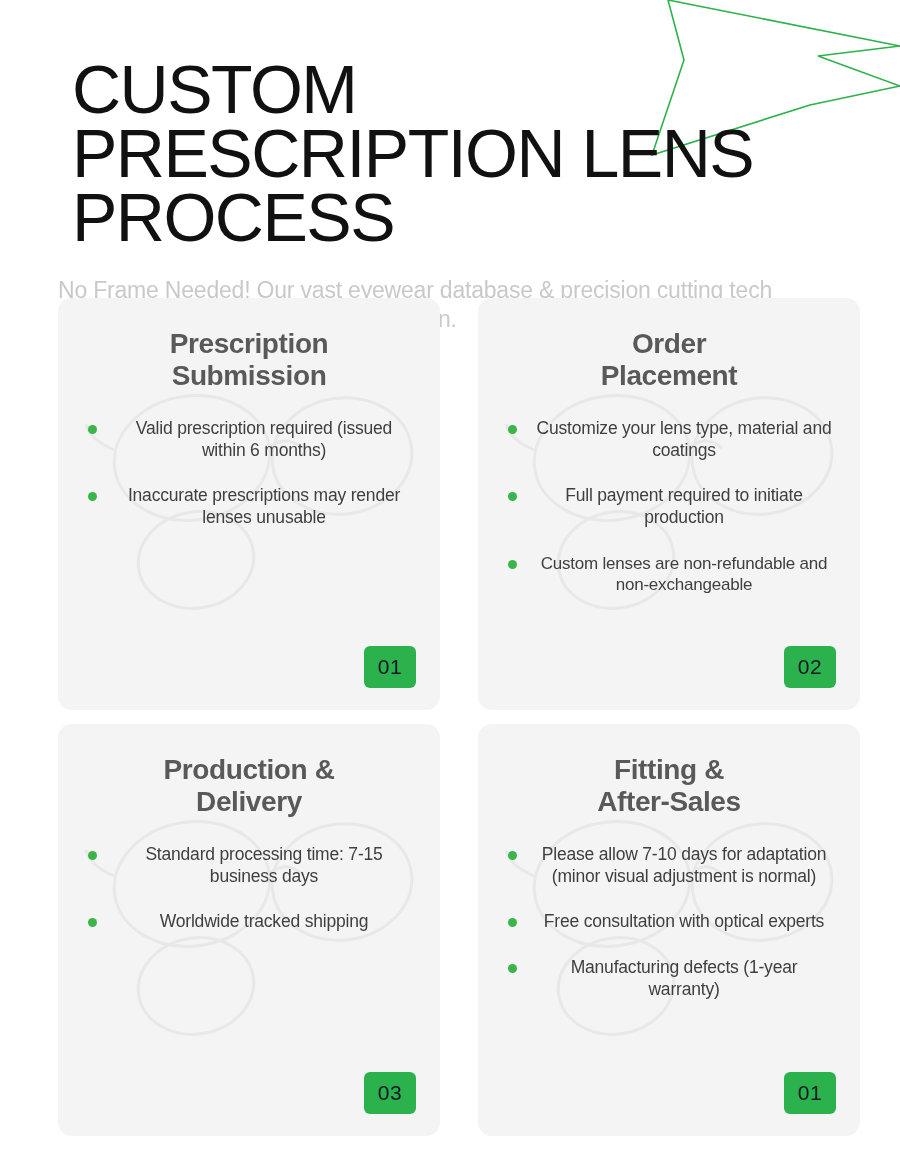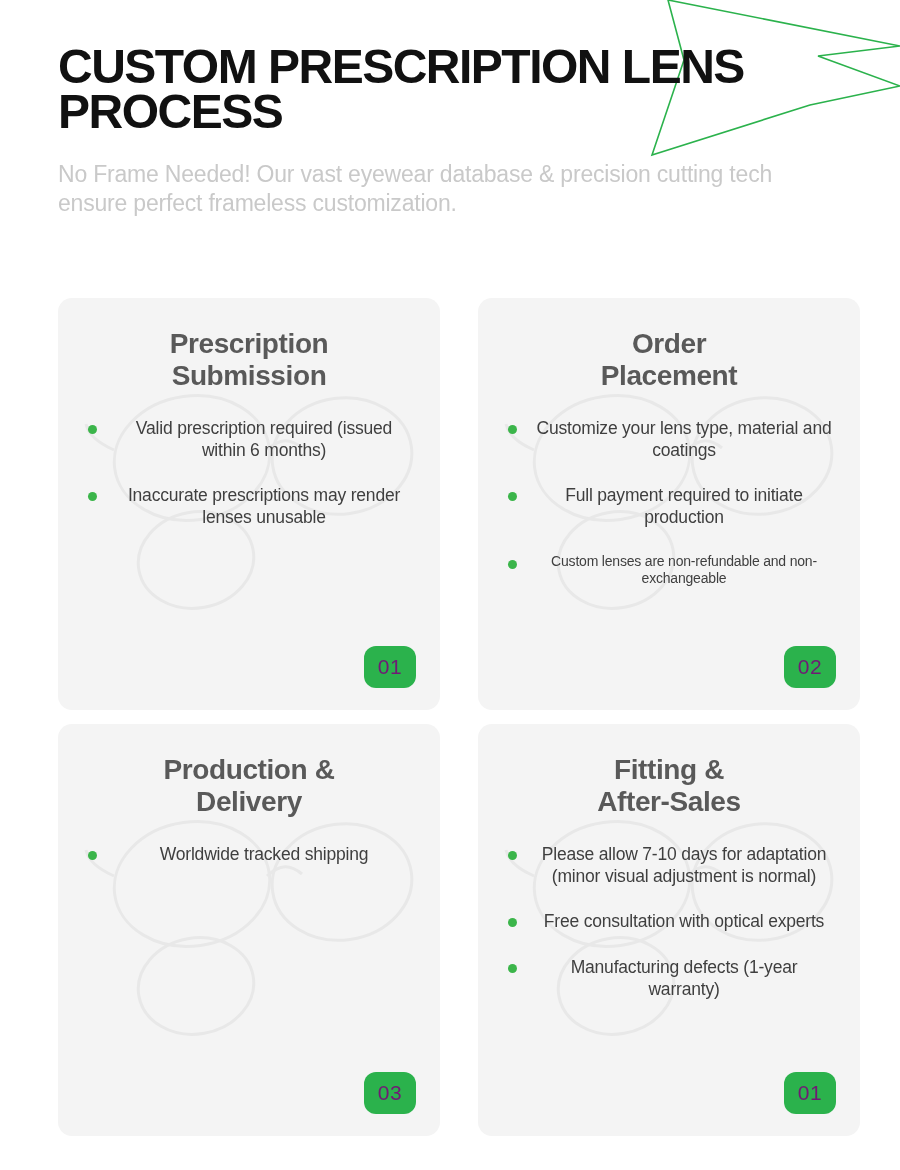--- a/index.html
+++ b/index.html
@@ -33,26 +33,26 @@
 
   
   .header {
     position: absolute;
     left: 58px;
     top: 44px;
     width: 790px;
   }
   .title {
     font-family: "Liberation Sans", sans-serif;
-    font-weight: bold;
-    font-size: 48px;
+    font-weight: normal;
+    font-size: 68px;
     line-height: 0.94;
     letter-spacing: -1.5px;
     color: #111111;
-    margin: 0;
+    margin: 14px;
     text-transform: uppercase;
   }
   .subtitle {
     margin: 26px 0 0 0;
     font-size: 23px;
     line-height: 1.26;
     color: #c9c9c9;
     max-width: 740px;
     letter-spacing: -0.2px;
   }
@@ -115,35 +115,35 @@
     content: "";
     position: absolute;
     left: 4px;
     top: 7px;
     width: 9px;
     height: 9px;
     border-radius: 50%;
     background: #3bb54a;
   }
   .bullets li.tight {
-    font-size: 14px;
+    font-size: 17px;
   }
   .badge {
     position: absolute;
     right: 24px;
     bottom: 22px;
     width: 52px;
     height: 42px;
     background: #2bb24c;
-    color: #701a75;
+    color: #0f172a;
     font-size: 21px;
     display: flex;
     align-items: center;
     justify-content: center;
-    border-radius: 12px;
+    border-radius: 6px;
     letter-spacing: 0.5px;
   }
 </style>
 </head>
 <body>
 
 <div class="page">
 
   <svg class="deco-arrow" viewBox="0 0 300 190">
     <polygon points="68,0 300,46 218,56 300,86 210,105 52,155 84,60" fill="none" stroke="#2bb24c" stroke-width="1.6"></polygon>
@@ -201,20 +201,21 @@
           <ellipse cx="108" cy="120" rx="78" ry="62" transform="rotate(-8 108 120)"></ellipse>
           <ellipse cx="258" cy="118" rx="70" ry="58" transform="rotate(-8 258 118)"></ellipse>
           <path d="M183 112 C196 100, 206 100, 218 110"></path>
           <ellipse cx="112" cy="222" rx="58" ry="48" transform="rotate(-10 112 222)"></ellipse>
           <path d="M30 112 C12 104, 4 96, 2 86"></path>
         </g>
       </svg>
       <h2 class="card-title">Production &amp;
 Delivery</h2>
       <ul class="bullets">
+        <li>Standard processing time: 7-15 business days</li>
         <li>Worldwide tracked shipping</li>
       </ul>
       <div class="badge">03</div>
     </div>
 
     <div class="card">
       <svg class="card-watermark" viewBox="0 0 330 300">
         <g fill="none" stroke="#e8e8e8" stroke-width="3">
           <ellipse cx="108" cy="120" rx="78" ry="62" transform="rotate(-8 108 120)"></ellipse>
           <ellipse cx="258" cy="118" rx="70" ry="58" transform="rotate(-8 258 118)"></ellipse>

